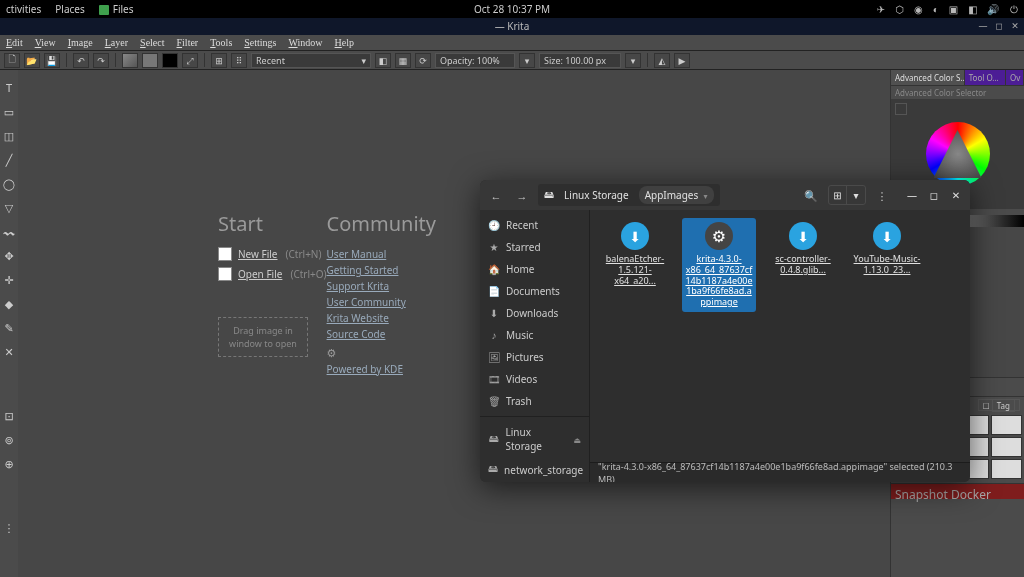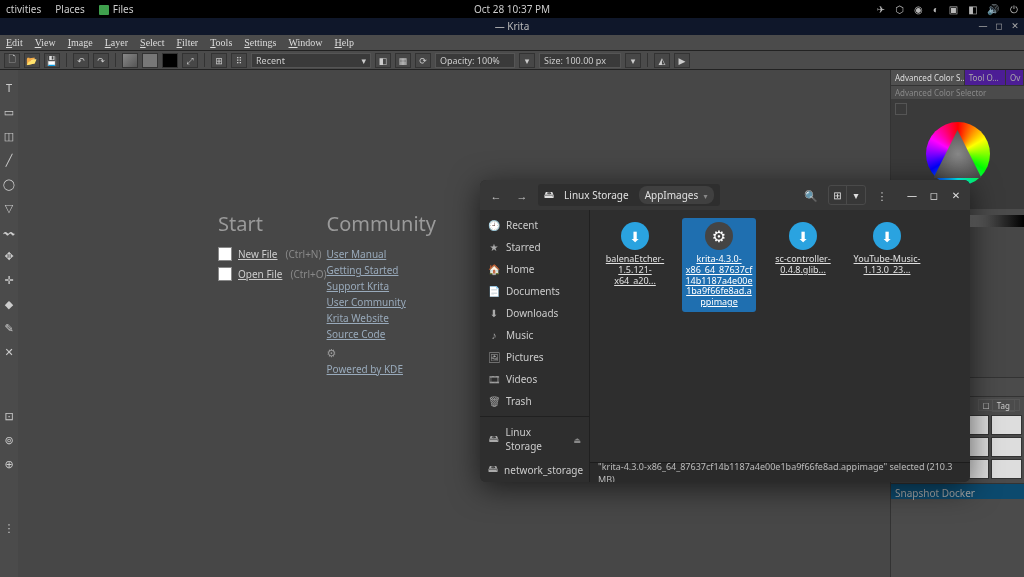--- a/index.html
+++ b/index.html
@@ -56,21 +56,21 @@
 .wheel { width:64px;height:64px;border-radius:50%; background:conic-gradient(red,yellow,lime,cyan,blue,magenta,red); position:relative; }
 .wheel::after { content:""; position:absolute; inset:8px; background:radial-gradient(circle,#888 0%,#444 100%); border-radius:0; clip-path:polygon(50% 0,100% 100%,0 100%); }
 .strip { height:12px; background:linear-gradient(90deg,#000,#888,#000); margin-top:6px; }
 
 .midGap { height:150px; background:#474747; }
 .presetHdr { height:20px; background:#4b4b4b; border-top:1px solid #333; border-bottom:1px solid #333; font-size:9px; padding:4px 6px; color:#aaa; }
 .presetTag { height:16px; display:flex; justify-content:flex-end; padding:2px 4px; }
 .presetTag span { font-size:8px; border:1px solid #555; padding:0 4px; }
 .brushGrid { display:grid; grid-template-columns:repeat(4,1fr); gap:2px; padding:2px; }
 .brushGrid div { height:20px; background:#ddd; border:1px solid #333; }
-.snapshot { height:16px; background:#0c4a6e; border-top:1px solid #333; font-size:10px; padding:2px 4px; color:#aaa; margin-top:2px;}
+.snapshot { height:16px; background:#7f1d1d; border-top:1px solid #333; font-size:12px; padding:2px 4px; color:#aaa; margin-top:2px;}
 
 
 .fm { position:absolute; left:480px; top:180px; width:490px; height:302px; background:#2e2e2e; border-radius:6px; box-shadow:0 6px 30px rgba(0,0,0,.6); color:#e0e0e0; display:flex; flex-direction:column; overflow:hidden; }
 .fm-header { height:30px; background:#373737; display:flex; align-items:center; padding:0 6px; gap:6px; }
 .navbtn { width:20px;height:20px; display:flex;align-items:center;justify-content:center; font-size:11px; color:#ccc; cursor:pointer; border-radius:3px;}
 .pathbar { display:flex; align-items:center; gap:4px; background:#2e2e2e; border-radius:3px; padding:2px 6px; font-size:10px; }
 .pathbar .crumb { padding:2px 6px; }
 .pathbar .crumb.last { background:#404040; border-radius:8px; }
 .pathbar .chev { font-size:8px; color:#888; }
 .fm-header .spacer { flex:1; }
@@ -206,20 +206,21 @@
         <div class="start-item">
           <span class="ico"></span>
           <a>New File</a>
             <span class="sc">(Ctrl+N)</span>
         </div>
         <div class="start-item">
           <span class="ico"></span>
           <a>Open File</a>
             <span class="sc">(Ctrl+O)</span>
         </div>
+        <div class="dropzone">Drag image in window to open</div>
       </div>
       <div class="comm">
         <h2>Community</h2>
         <a>User Manual</a>
         <a>Getting Started</a>
         <a>Support Krita</a>
         <a>User Community</a>
         <a>Krita Website</a>
         <a>Source Code</a>
         <div class="kde"><span>⚙&nbsp;</span><a>Powered by KDE</a></div>

